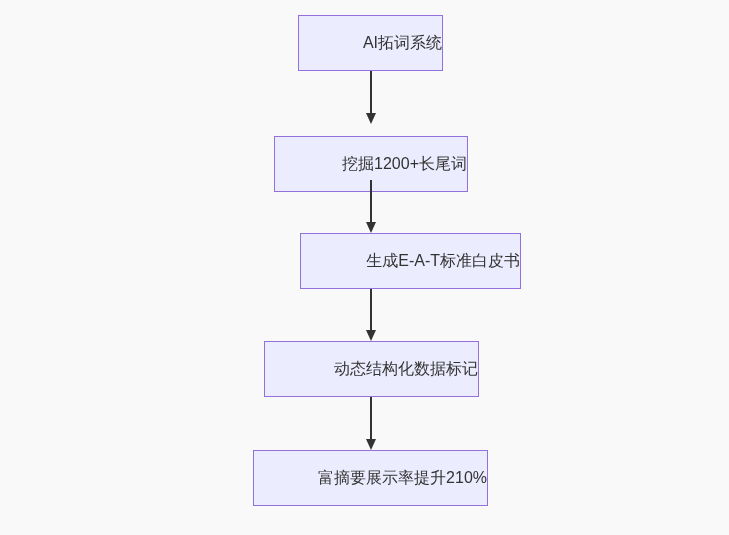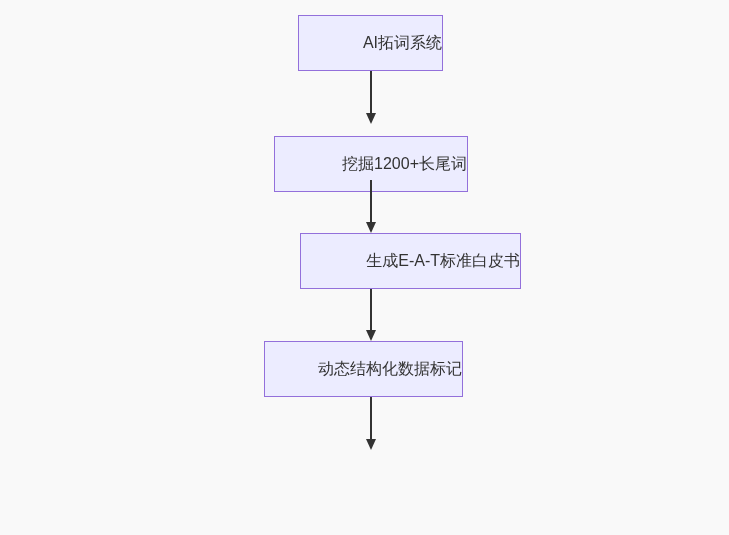--- a/index.html
+++ b/index.html
@@ -32,21 +32,21 @@
     font-size: 16px;
     display: flex;
     align-items: center;
     justify-content: flex-end;
     text-align: center;
     white-space: nowrap;
   }
   .node-1 { left: 298px; top: 15px;  width: 145px; }
   .node-2 { left: 274px; top: 124px; width: 194px; margin-top: 12px; }
   .node-3 { left: 261px; top: 233px; width: 221px; margin-left: 39px; }
-  .node-4 { left: 264px; top: 341px; width: 199px; padding-left: 26px; }
+  .node-4 { left: 264px; top: 341px; width: 215px; padding-left: 26px; }
   .node-5 { left: 253px; top: 450px; width: 235px; }
 
   .arrow {
     position: absolute;
     left: 364px;
     width: 14px;
   }
   .arrow-1 { top: 71px;  height: 53px; }
   .arrow-2 { top: 180px; height: 53px; }
   .arrow-3 { top: 289px; height: 52px; }
@@ -104,14 +104,17 @@
 
   <div class="node node-4">
     <span>动态结构化数据标记</span>
   </div>
 
   <div class="arrow arrow-4">
     <div class="arrow-line"></div>
     <div class="arrow-head"></div>
   </div>
 
+  <div class="node node-5">
+    <span>富摘要展示率提升210%</span>
+  </div>
 
 </div>
 
 </body></html>

